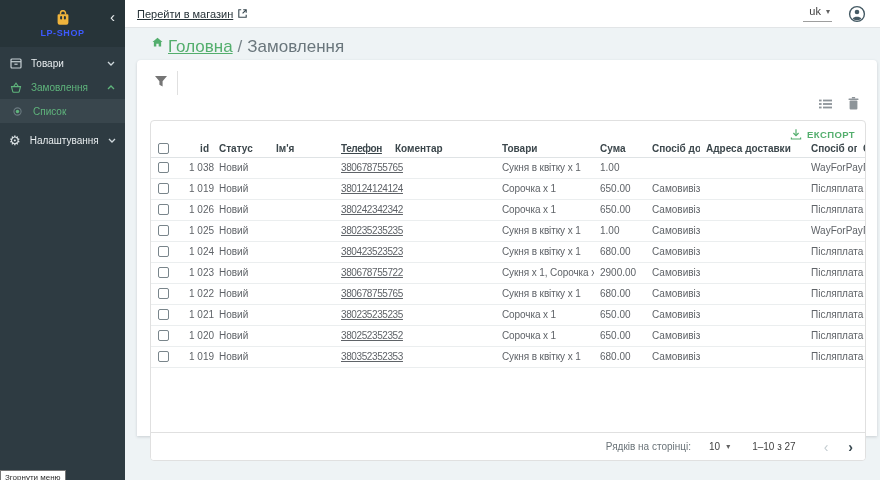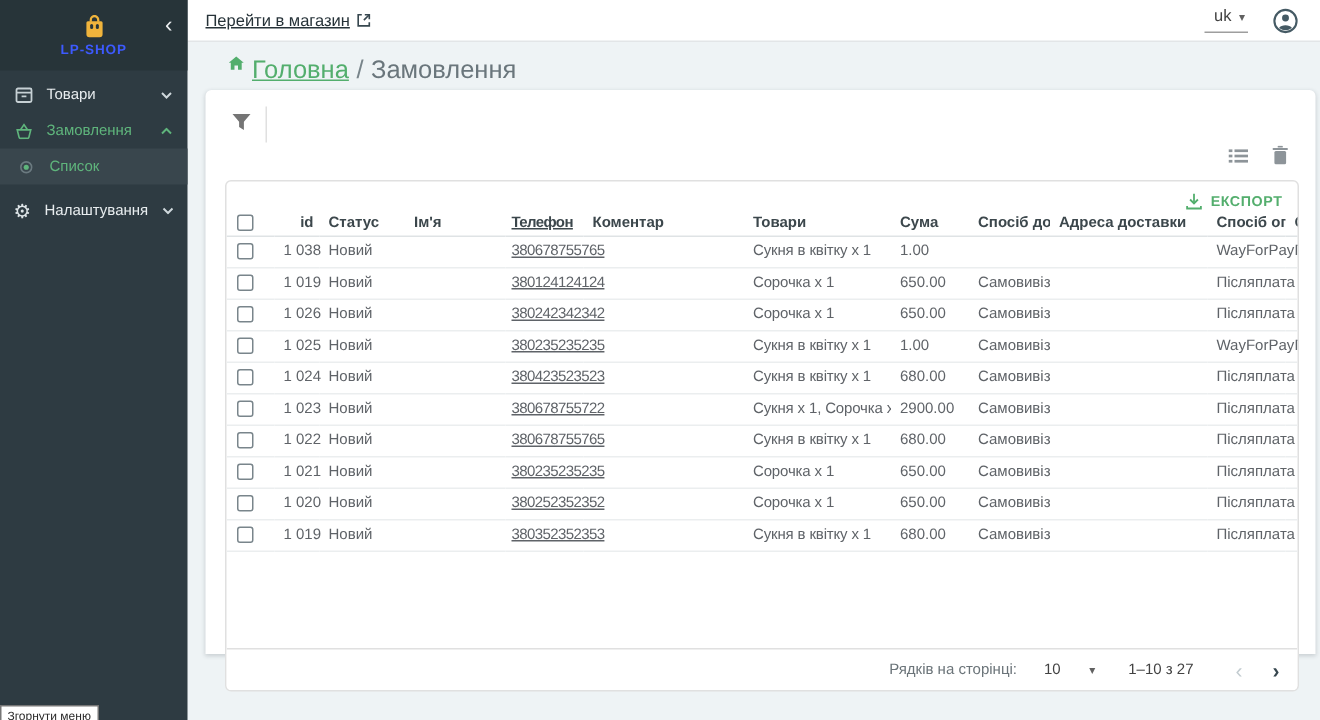--- a/index.html
+++ b/index.html
@@ -56,21 +56,21 @@
   td { height: 21px; padding: 0 4px 0 6px; white-space: nowrap; border-bottom: 1px solid #ecEFF0; }
   td { border-bottom: 1px solid #ebeeef; }
   .c-cb { padding-left: 7px; }
   .c-id { text-align: right; padding-right: 4px; }
   .c-phone { letter-spacing: -0.4px; padding-left: 4px; text-decoration: underline; }
   .c-goods { overflow: hidden; letter-spacing: -0.1px; }
   .cb { display: inline-block; width: 11px; height: 11px; border: 1.5px solid #79858b; border-radius: 2px; vertical-align: middle; cursor: pointer; background: #fff; }
 
   .table-footer { position: absolute; left: 0; right: 0; bottom: 0; height: 28px; border-top: 1px solid #e0e0e0; background: #fff; display: flex; align-items: center; justify-content: flex-end; font-size: 10px; color: #616161; padding-right: 8px; }
   .rpp-label { margin-right: 18px; color: #6b7479; }
-  .rpp-select { display: flex; align-items: center; gap: 19px; cursor: pointer; margin-right: 22px; color: #424242; }
+  .rpp-select { display: flex; align-items: center; gap: 6px; cursor: pointer; margin-right: 22px; color: #424242; }
   .rpp-select .caret { font-size: 8px; color: #616161; }
   .range { margin-right: 24px; color: #424242; }
   .pg { background: none; border: none; font-size: 14px; line-height: 14px; cursor: pointer; font-family: inherit; padding: 0 4px; }
   .pg.prev { color: #c3ccd0; margin-right: 12px; }
   .pg.next { color: #37474f; font-weight: bold; }
 </style>
 </head>
 <body>
 
 <div id="app">

